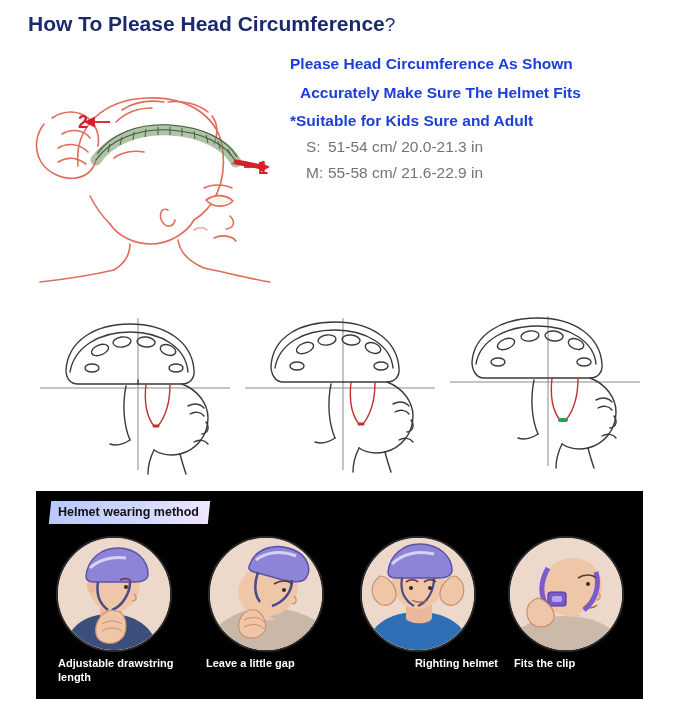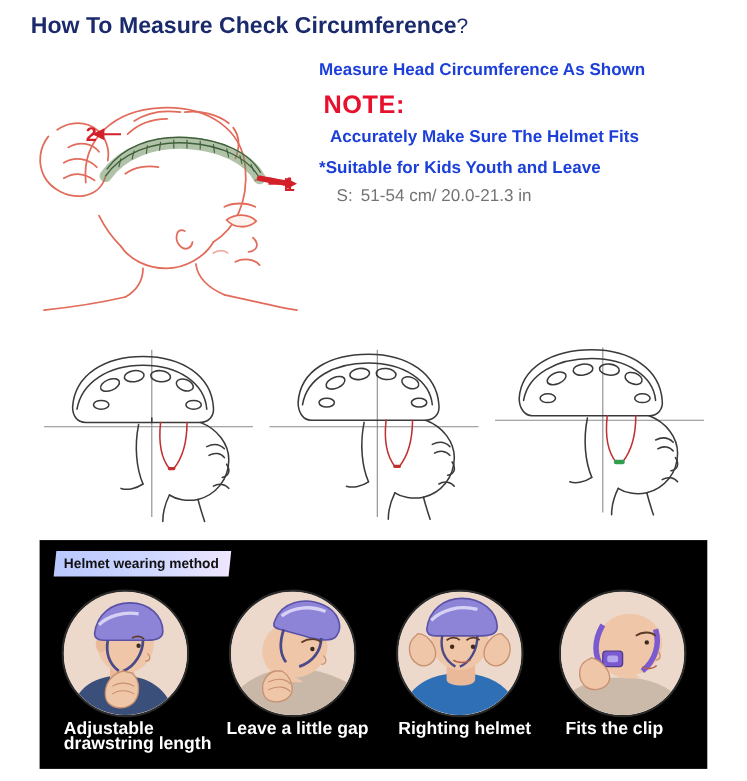--- a/index.html
+++ b/index.html
@@ -122,35 +122,35 @@
     border-radius: 50%;
     background: #f3ded2;
     border: 2px solid #2b2b2b;
     overflow: hidden;
   }
   .cap {
     position: absolute;
     left: 4px;
     top: 120px;
     width: 136px;
-    font-size: 16px;
+    font-size: 11px;
     font-weight: bold;
     color: #ffffff;
     line-height: 14px;
   }
   .cap.c1 { left: 14px; }
   .cap.c2 { left: 10px; }
   .cap.c3 { left: 14px; }
   .cap.c4 { left: 18px; }
 </style>
 </head>
 <body>
 
 <div id="title">
-  <span>How To Measure Check Circumference</span><span class="qmark">?</span>
+  <span>How To Please Head Circumference</span><span class="qmark">?</span>
 </div>
 
 <div style="position:absolute;left:18px;top:48px;width:270px;height:235px;">
   <svg width="270" height="235" viewBox="0 0 270 235">
     <g fill="none" stroke="#e26b5a" stroke-width="1.6" stroke-linecap="round" stroke-linejoin="round">
 
       <path d="M60,118 C56,78 86,52 128,50 C172,48 202,70 205,104 C208,135 196,160 176,172"></path>
 
       <path d="M176,172 C168,186 150,196 133,196 C116,196 100,188 92,176"></path>
 
@@ -215,27 +215,29 @@
       <polygon points="68,74 76,70 76,78"></polygon>
       <line x1="226" y1="119" x2="244" y2="119"></line>
       <polygon points="250,119 242,115 242,123"></polygon>
     </g>
   </svg>
   <div style="position:absolute;left:60px;top:64px;font-size:18px;font-weight:bold;color:#d4202a;">2</div>
   <div style="position:absolute;left:240px;top:110px;font-size:18px;font-weight:bold;color:#d4202a;">1</div>
 </div>
 
 <div id="right-col">
-  <div class="r-line">Measure Head Circumference As Shown</div>
-  <div class="r-note">NOTE:</div>
+  <div class="r-line">Please Head Circumference As Shown</div>
   <div class="r-star2">Accurately  Make Sure The Helmet Fits</div>
-  <div class="r-star">*Suitable for Kids Youth and Leave</div>
+  <div class="r-star">*Suitable for Kids Sure and Adult</div>
 
   <div class="size-line">
     <span class="lbl">S:</span><span>51-54 cm/ 20.0-21.3 in</span>
+  </div>
+  <div class="size-line">
+    <span class="lbl">M:</span><span>55-58 cm/ 21.6-22.9 in</span>
   </div>
 </div>
 
 <div style="position:absolute;left:30px;top:310px;width:620px;height:170px;">
 
   <svg width="210" height="170" viewBox="0 0 210 170" style="position:absolute;left:0;top:0;">
     <g stroke="#8a8a8a" stroke-width="1">
       <line x1="10" y1="78" x2="200" y2="78"></line>
       <line x1="108" y1="8" x2="108" y2="160"></line>
     </g>
@@ -391,21 +393,21 @@
         <path d="M34,89 C42,85 50,86 54,91" stroke="#c79070" stroke-width="1" fill="none"></path>
 
         <path d="M64,46 C70,42 78,42 82,46" stroke="#5a3a2a" stroke-width="1.6" fill="none"></path>
         <circle cx="74" cy="52" r="2" fill="#3a2a20"></circle>
         <path d="M84,58 C88,62 86,66 82,66" stroke="#c79070" stroke-width="1.2" fill="none"></path>
       </svg>
     </div>
     <div class="cap c2">Leave a little gap</div>
   </div>
 
-  <div class="cell" style="left:312px;">
+  <div class="cell" style="left:312px;text-align:right;">
     <div class="circle-wrap">
       <svg width="112" height="112" viewBox="0 0 112 112">
         <rect width="112" height="112" fill="#ecd9cb"></rect>
         <path d="M2,112 C8,86 28,74 56,74 C84,74 104,86 110,112 Z" fill="#2f6fb5"></path>
         <path d="M44,58 L44,80 C44,86 68,88 70,80 L70,56 Z" fill="#e9b99a"></path>
         <ellipse cx="56" cy="44" rx="26" ry="27" fill="#f0c6a8"></ellipse>
 
         <path d="M26,34 C28,16 42,6 58,6 C76,6 90,18 90,32 C90,38 84,40 76,40 L34,40 C28,40 26,38 26,34 Z" fill="#8d84d8" stroke="#5b52a8" stroke-width="1.5"></path>
         <path d="M30,26 C40,16 56,12 72,16" stroke="#d7d2f4" stroke-width="3" fill="none"></path>
 

